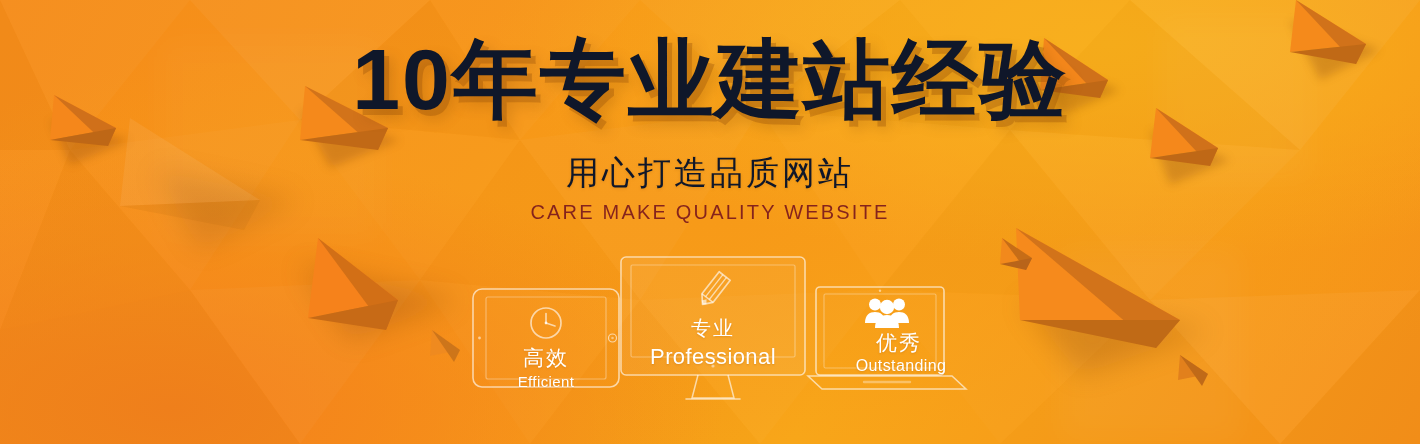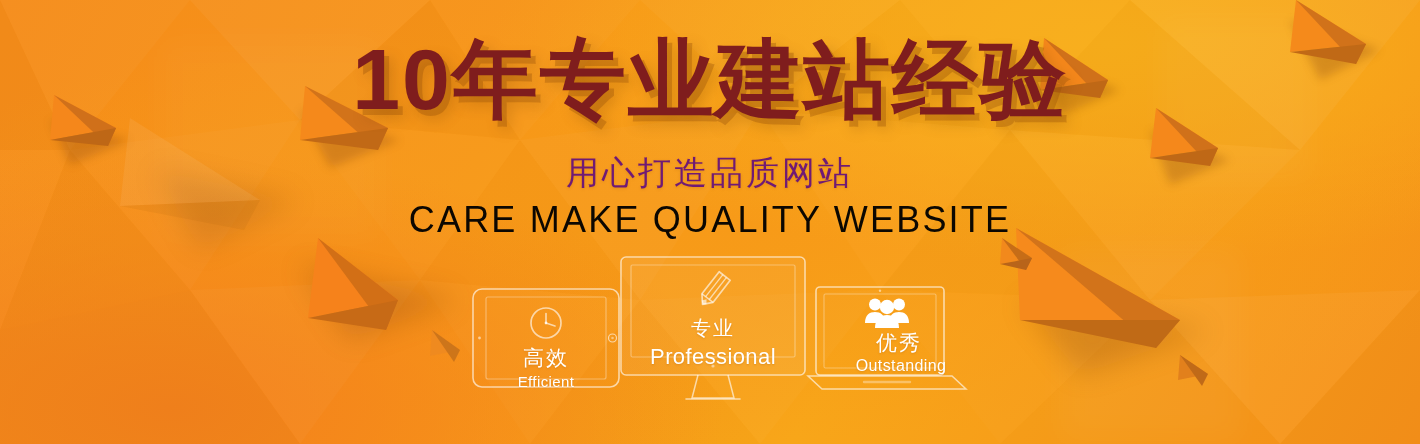--- a/index.html
+++ b/index.html
@@ -27,45 +27,45 @@
 
   
   .headline{
     position:absolute;
     top:36px;left:0;width:100%;
     text-align:center;
     font-size:86px;
     line-height:1;
     font-weight:bold;
     letter-spacing:2px;
-    color:#7f1d1d;
+    color:#0f172a;
     text-shadow:
       5px 6px 0 rgba(150,78,10,.34),
       8px 9px 14px rgba(120,60,5,.26);
     white-space:nowrap;
     -webkit-font-smoothing:antialiased;
   }
 
   .sub-cn{
     position:absolute;
     top:156px;left:0;width:100%;
     text-align:center;
     font-size:33px;
     line-height:1;
-    color:#701a75;
+    color:#0f172a;
     letter-spacing:3px;
     text-shadow:0 1px 3px rgba(150,80,10,.22);
   }
   .sub-en{
     position:absolute;
     top:202px;left:0;width:100%;
     text-align:center;
-    font-size:36px;
+    font-size:20px;
     line-height:1;
-    color:#000000;
+    color:#7f1d1d;
     letter-spacing:2.2px;
     font-weight:500;
     opacity:.95;
   }
 
   
   .devices{
     position:absolute;
     left:0;top:250px;width:100%;height:194px;
   }

